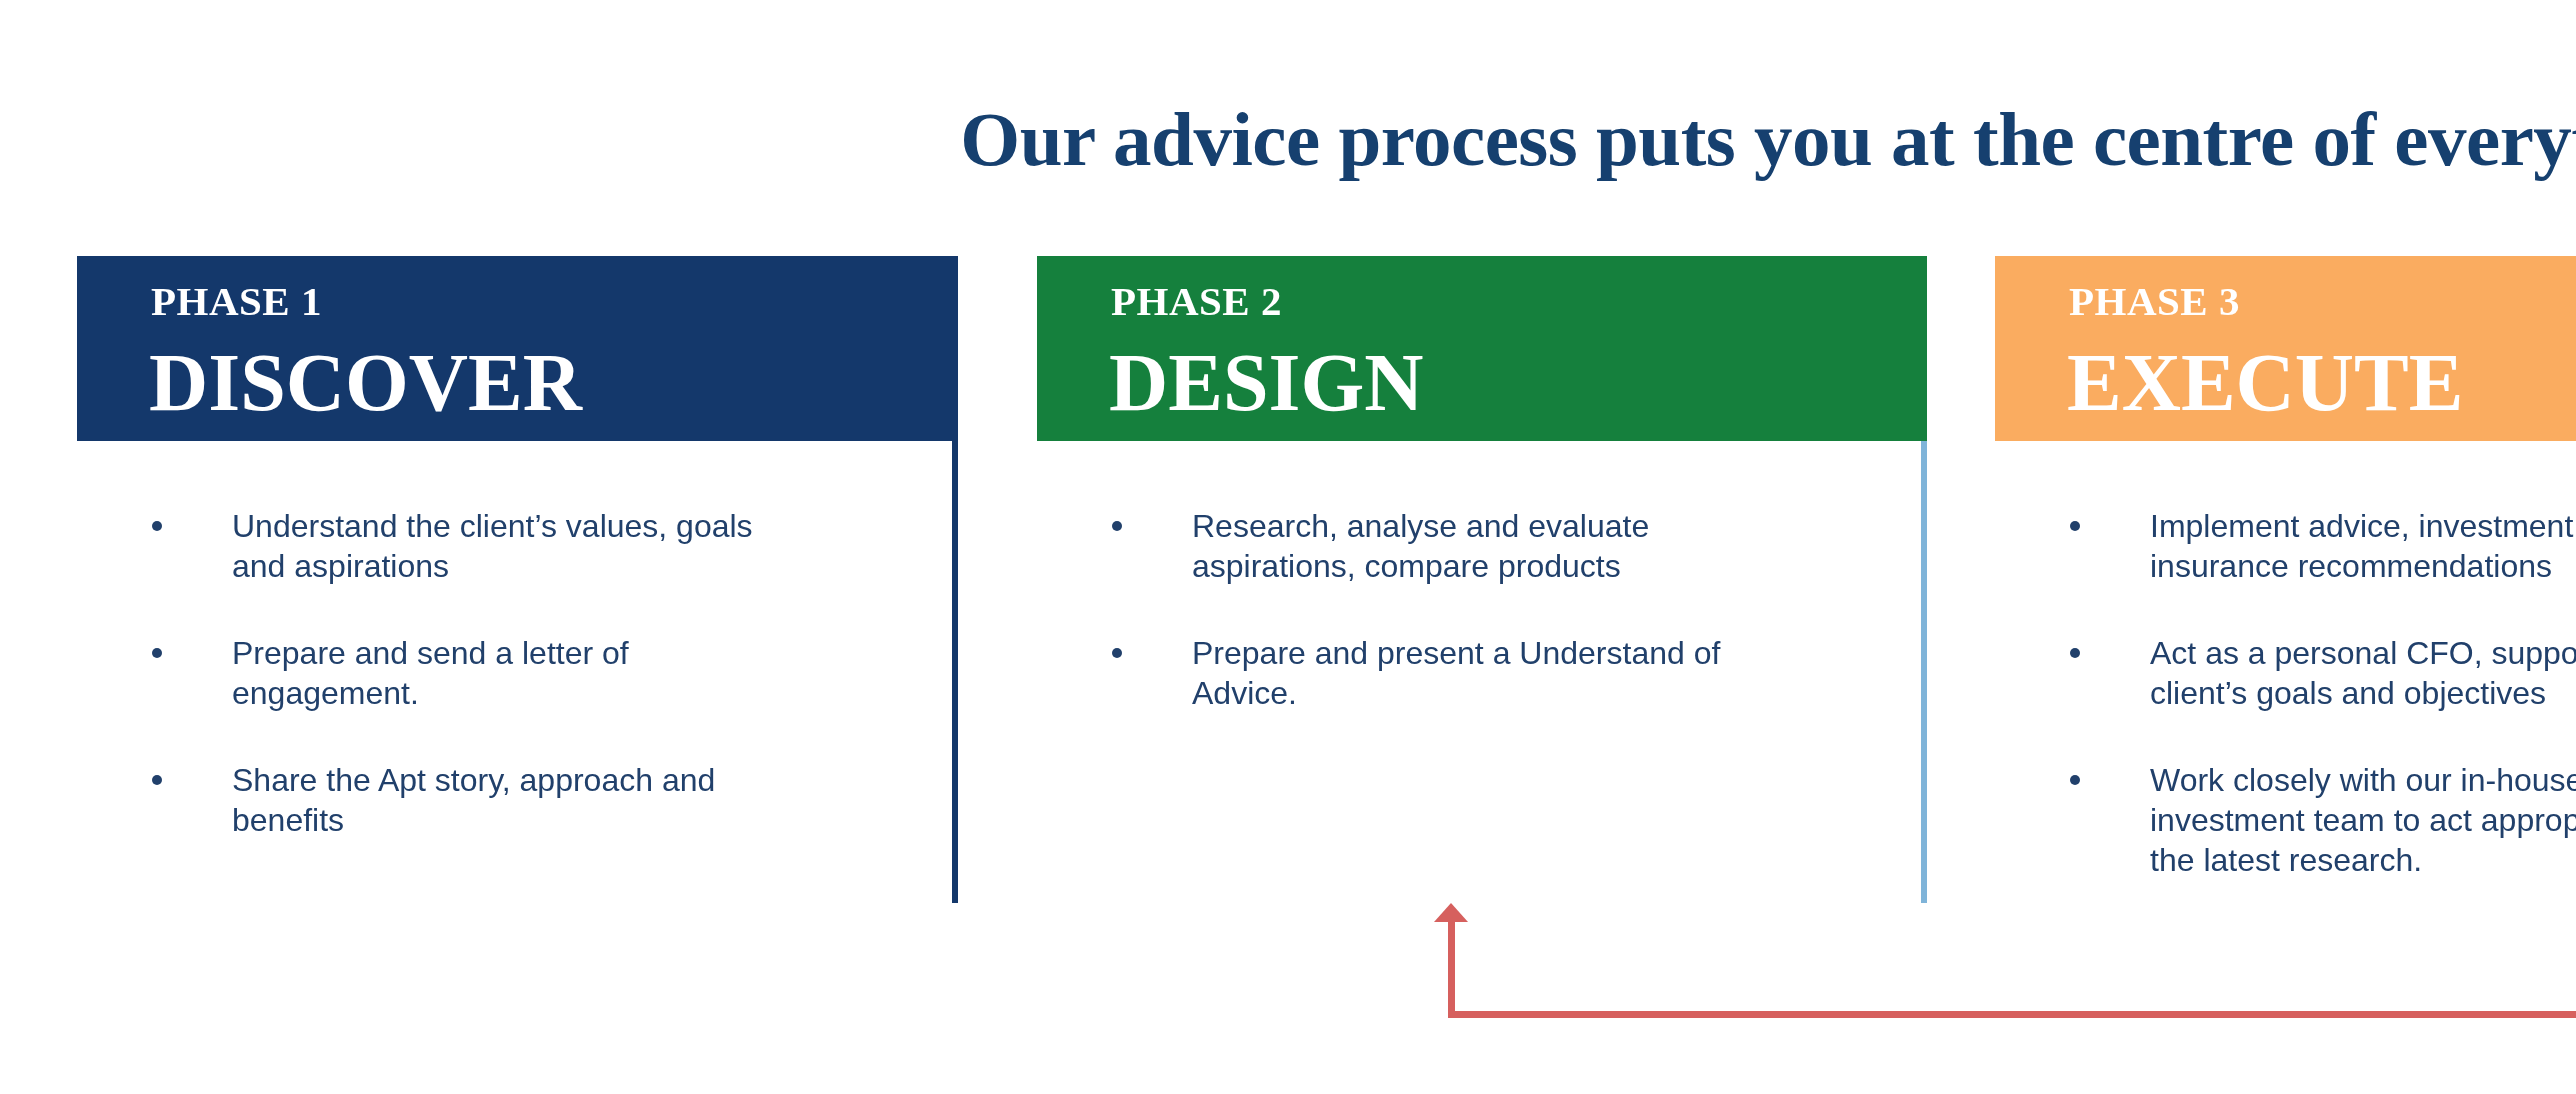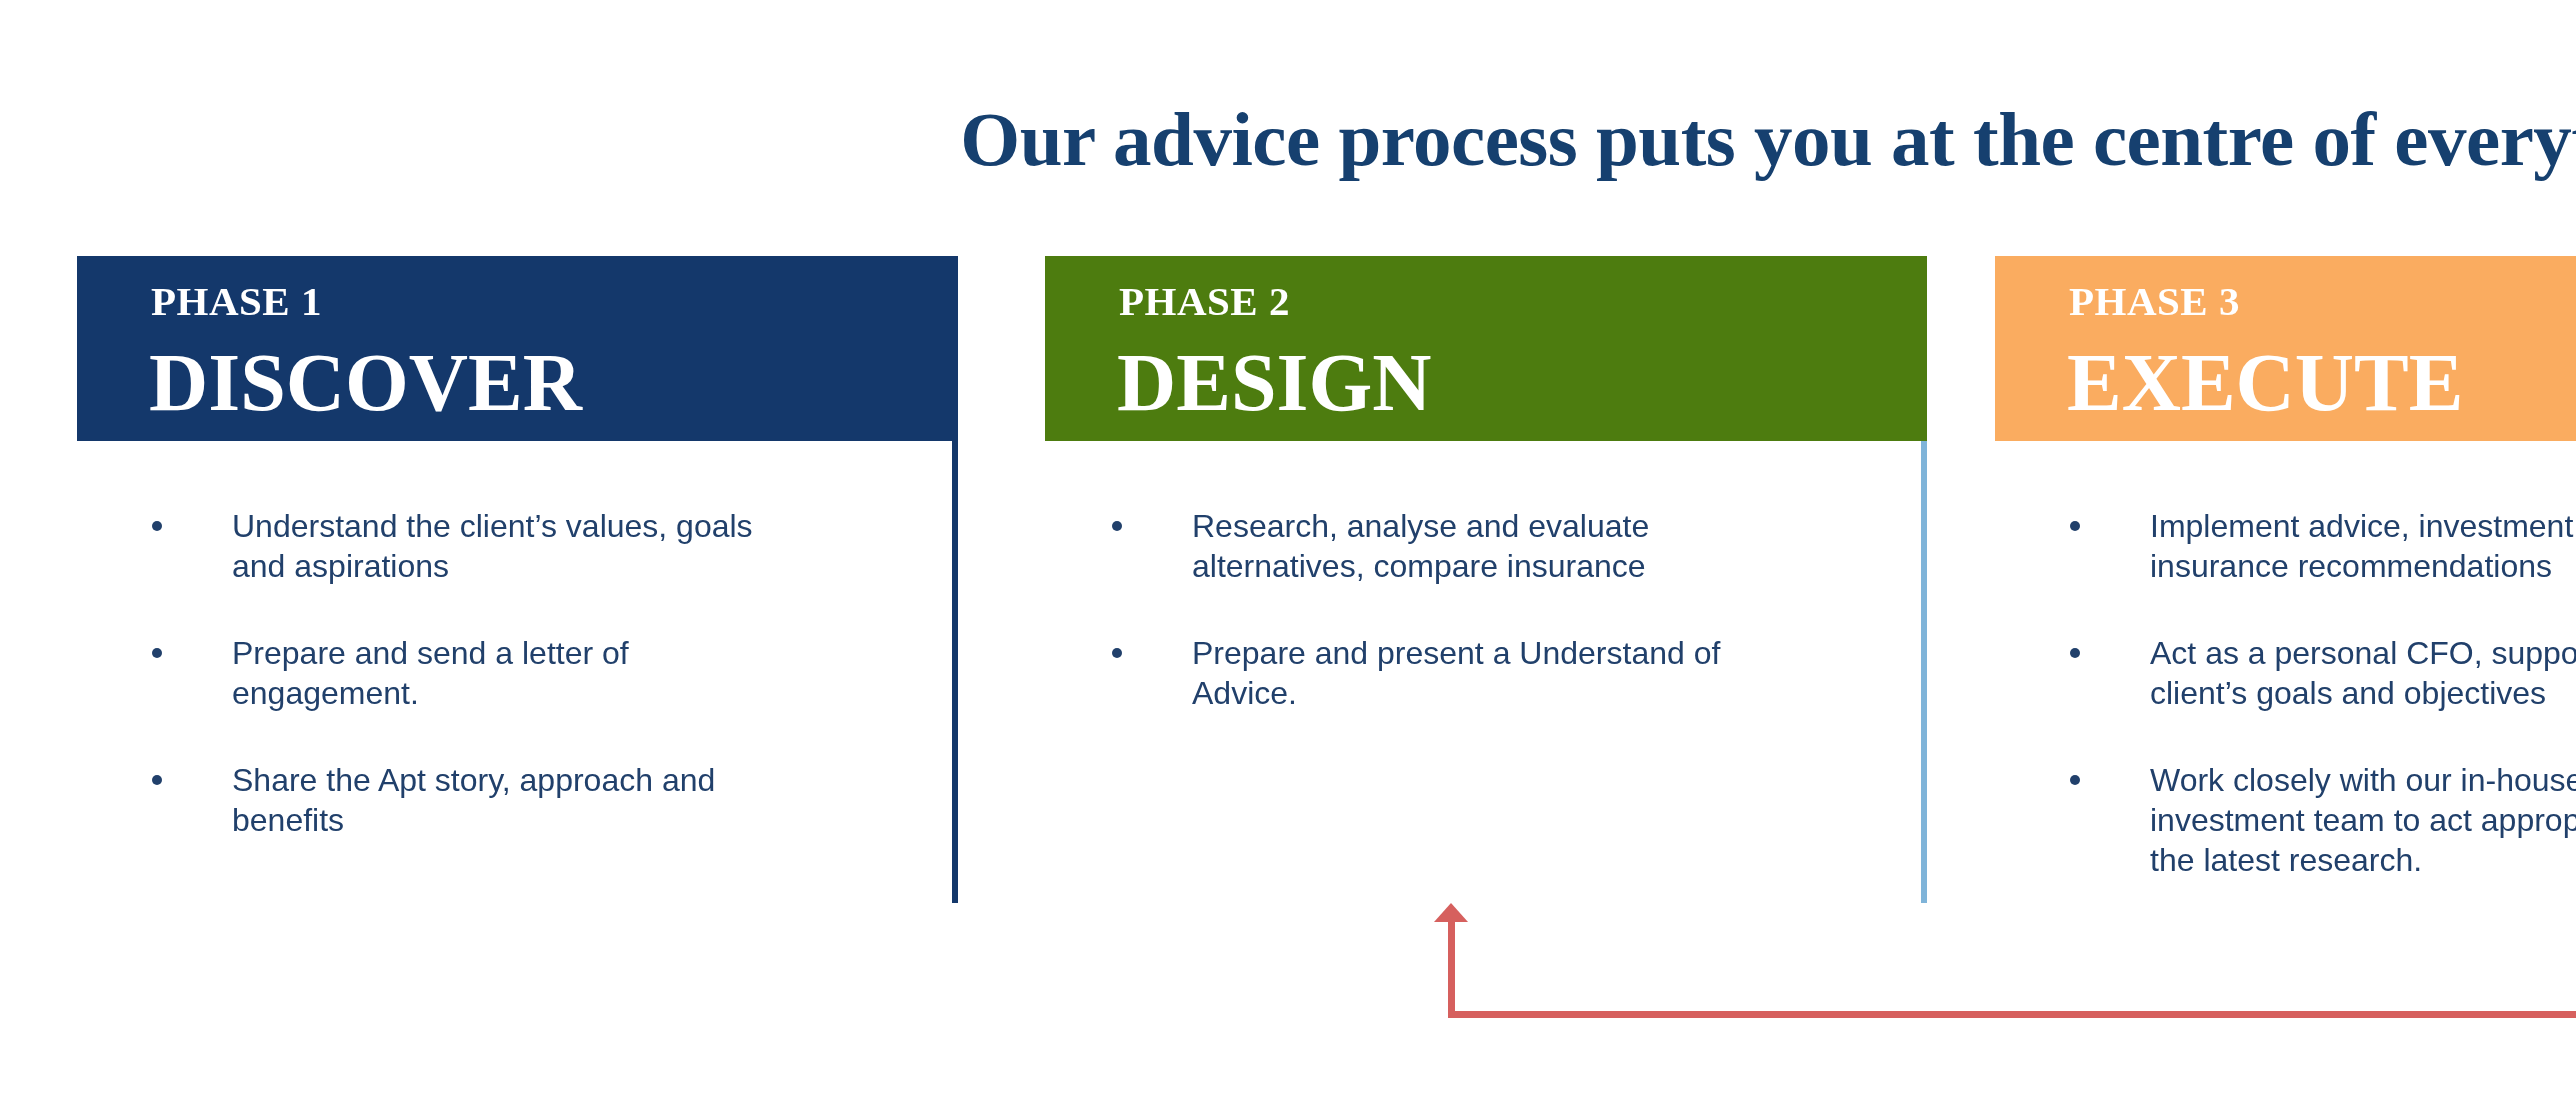--- a/index.html
+++ b/index.html
@@ -64,29 +64,29 @@
 engagement.</span>
         </li>
       <li>
           <span class="btext">Share the Apt story, approach and
 benefits</span>
         </li>
     </ul>
   </section>
 
   <section class="phase c2">
-    <header class="ph" style="background-color: #4d7c0f; margin-left: 8px;">
+    <header class="ph" style="background-color: #15803d;">
       <div class="plabel">PHASE 2</div>
       <div class="pname">DESIGN</div>
     </header>
     <div class="vline" style="background-color: rgb(127, 180, 217);"></div>
     <ul class="bullets" style="color: rgb(33, 64, 107);">
       <li>
           <span class="btext">Research, analyse and evaluate
-alternatives, compare insurance</span>
+aspirations, compare products</span>
         </li>
       <li>
           <span class="btext">Prepare and present a Understand of
 Advice.</span>
         </li>
     </ul>
   </section>
 
   <section class="phase c3">
     <header class="ph" style="background-color: rgb(250, 172, 96);">

